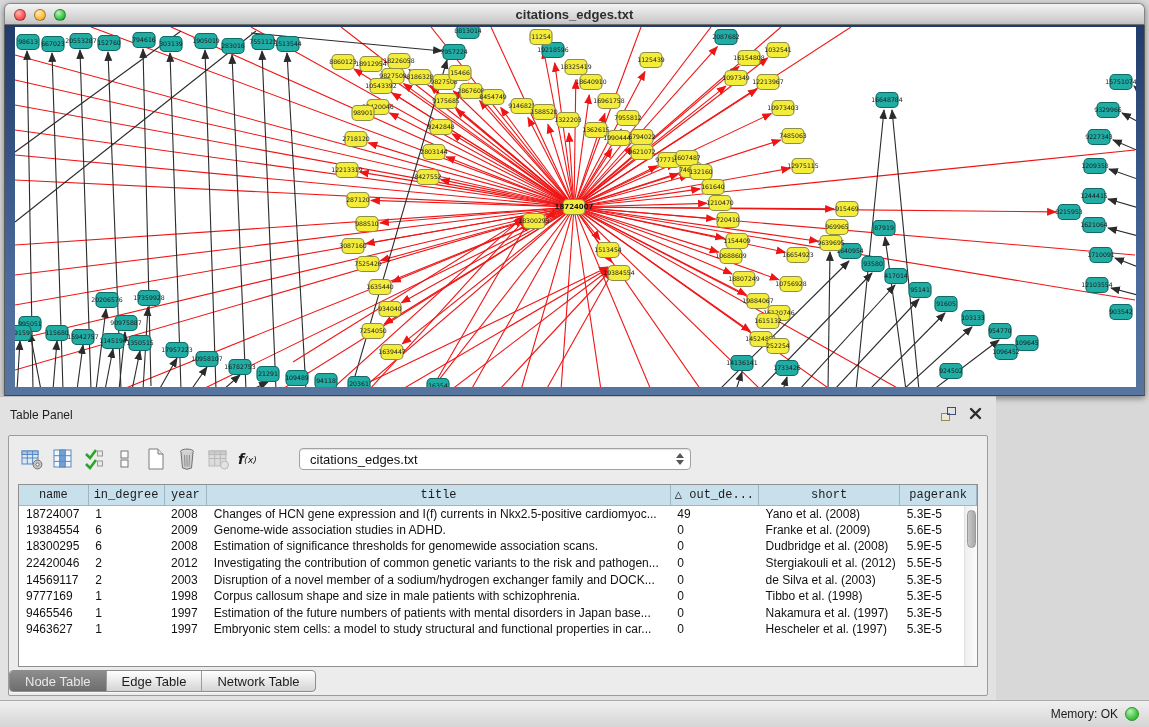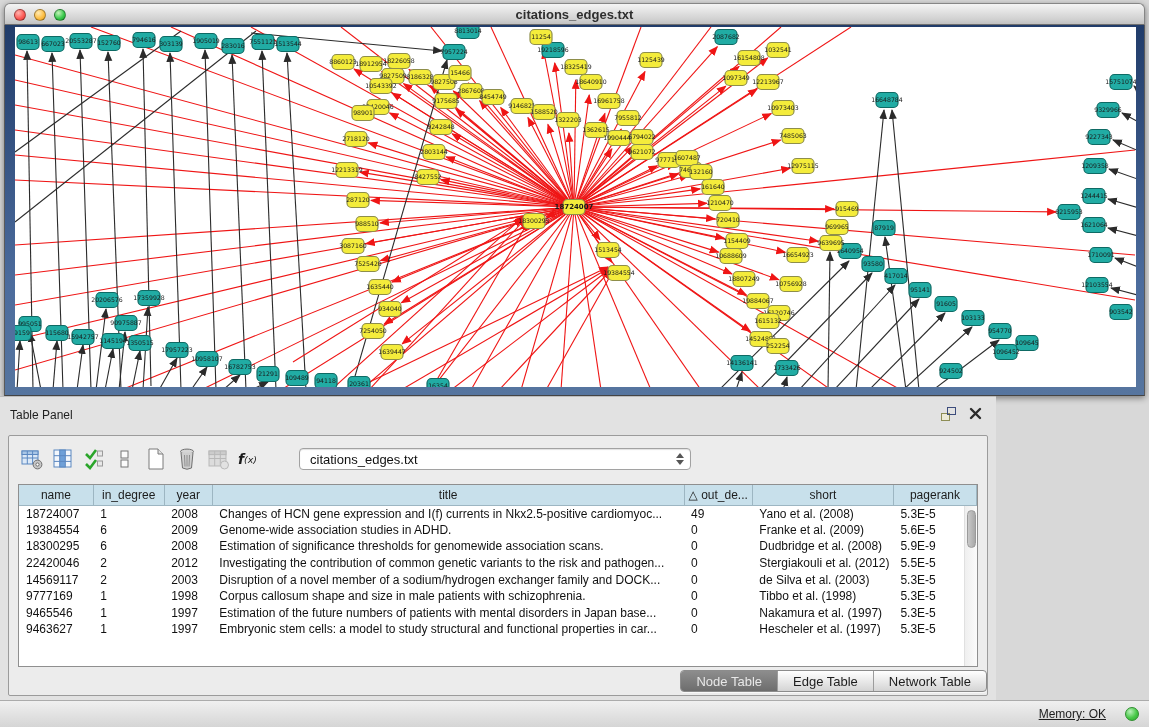--- a/index.html
+++ b/index.html
@@ -69,53 +69,53 @@
 
   
   .viewport {
     position:absolute; left:9px; right:9px; top:48px; bottom:28px;
     background:#ffffff; border:1px solid #8f8f8f; overflow:hidden;
   }
   table.data { border-collapse:collapse; table-layout:fixed; }
   table.data th {
     height:20px; background:#c8e0eb; border:1px solid #9db6c2; border-top:none;
     font-size:12px; font-weight:normal; color:#1c1c1c; text-align:center;
-    padding:0 4px; white-space:nowrap; overflow:hidden; cursor:pointer;
+    padding:0 4px; white-space:nowrap; overflow:hidden; cursor:pointer;font-family:Liberation Mono, monospace;
   }
   table.data th:first-child { border-left:none; }
   table.data td {
     height:16.6px; font-size:12px; color:#111; padding:0 4px 0 7px;
     white-space:nowrap; overflow:hidden; cursor:default;
   }
   .vscroll {
     position:absolute; top:21px; right:0; bottom:0; width:13px;
     background:linear-gradient(90deg,#efefef,#fbfbfb); border-left:1px solid #e0e0e0;
   }
   .vthumb { position:absolute; left:2px; top:4px; width:9px; height:38px; border-radius:5px;
             background:linear-gradient(90deg,#c9c9c9,#a8a8a8); border:1px solid #9a9a9a; cursor:pointer; }
 
   
-  .tabs-row { position:absolute; left:0; right:0; bottom:2px; height:24px; display:flex; justify-content:flex-end; align-items:center; }
+  .tabs-row { position:absolute; left:0; right:0; bottom:2px; height:24px; display:flex; justify-content:flex-start; align-items:center; }
   .seg { display:flex; height:22px; border:1px solid #8c8c8c; border-radius:4px; overflow:hidden;
          background:linear-gradient(#ffffff,#d4d4d4); box-shadow:0 1px 0 rgba(255,255,255,.7); }
   .seg button {
     font-family:"Liberation Sans", sans-serif; font-size:13px; color:#1d1d1d;
     background:transparent; border:none; border-left:1px solid #9c9c9c;
     padding:0 15px; height:100%; cursor:pointer;
   }
   .seg button:first-child { border-left:none; }
   .seg button.sel { background:linear-gradient(#8d8d8d,#6d6d6d); color:#e8e8e8; }
 
   
   #status-bar {
     position:absolute; left:0; bottom:0; width:1149px; height:27px;
     background:linear-gradient(#f0f0f0,#d5d5d5); border-top:1px solid #ababab;
     display:flex; align-items:center; justify-content:flex-end; padding-right:10px;
   }
-  #status-bar .mem-label { font-size:12px; color:#1d1d1d; margin-right:19px;text-decoration:underline; }
+  #status-bar .mem-label { font-size:12px; color:#1d1d1d; margin-right:7px; }
   .mem-dot { width:14px; height:14px; border-radius:50%; border:1px solid #2e8f2e;
              background:radial-gradient(circle at 35% 30%, #baf0ba, #49c949 55%, #2aa52a); cursor:pointer; }
 </style>
 </head>
 <body>
 
 <div id="network-window">
   <div class="titlebar">
     <div class="lights">
       <div class="light red"></div>
@@ -669,21 +669,21 @@
               <td>Franke et al. (2009)</td>
               <td>5.6E-5</td>
             </tr>
             <tr>
               <td>18300295</td>
               <td>6</td>
               <td>2008</td>
               <td>Estimation of significance thresholds for genomewide association scans.</td>
               <td>0</td>
               <td>Dudbridge et al. (2008)</td>
-              <td>5.9E-9</td>
+              <td>5.9E-5</td>
             </tr>
             <tr>
               <td>22420046</td>
               <td>2</td>
               <td>2012</td>
               <td>Investigating the contribution of common genetic variants to the risk and pathogen...</td>
               <td>0</td>
               <td>Stergiakouli et al. (2012)</td>
               <td>5.5E-5</td>
             </tr>

